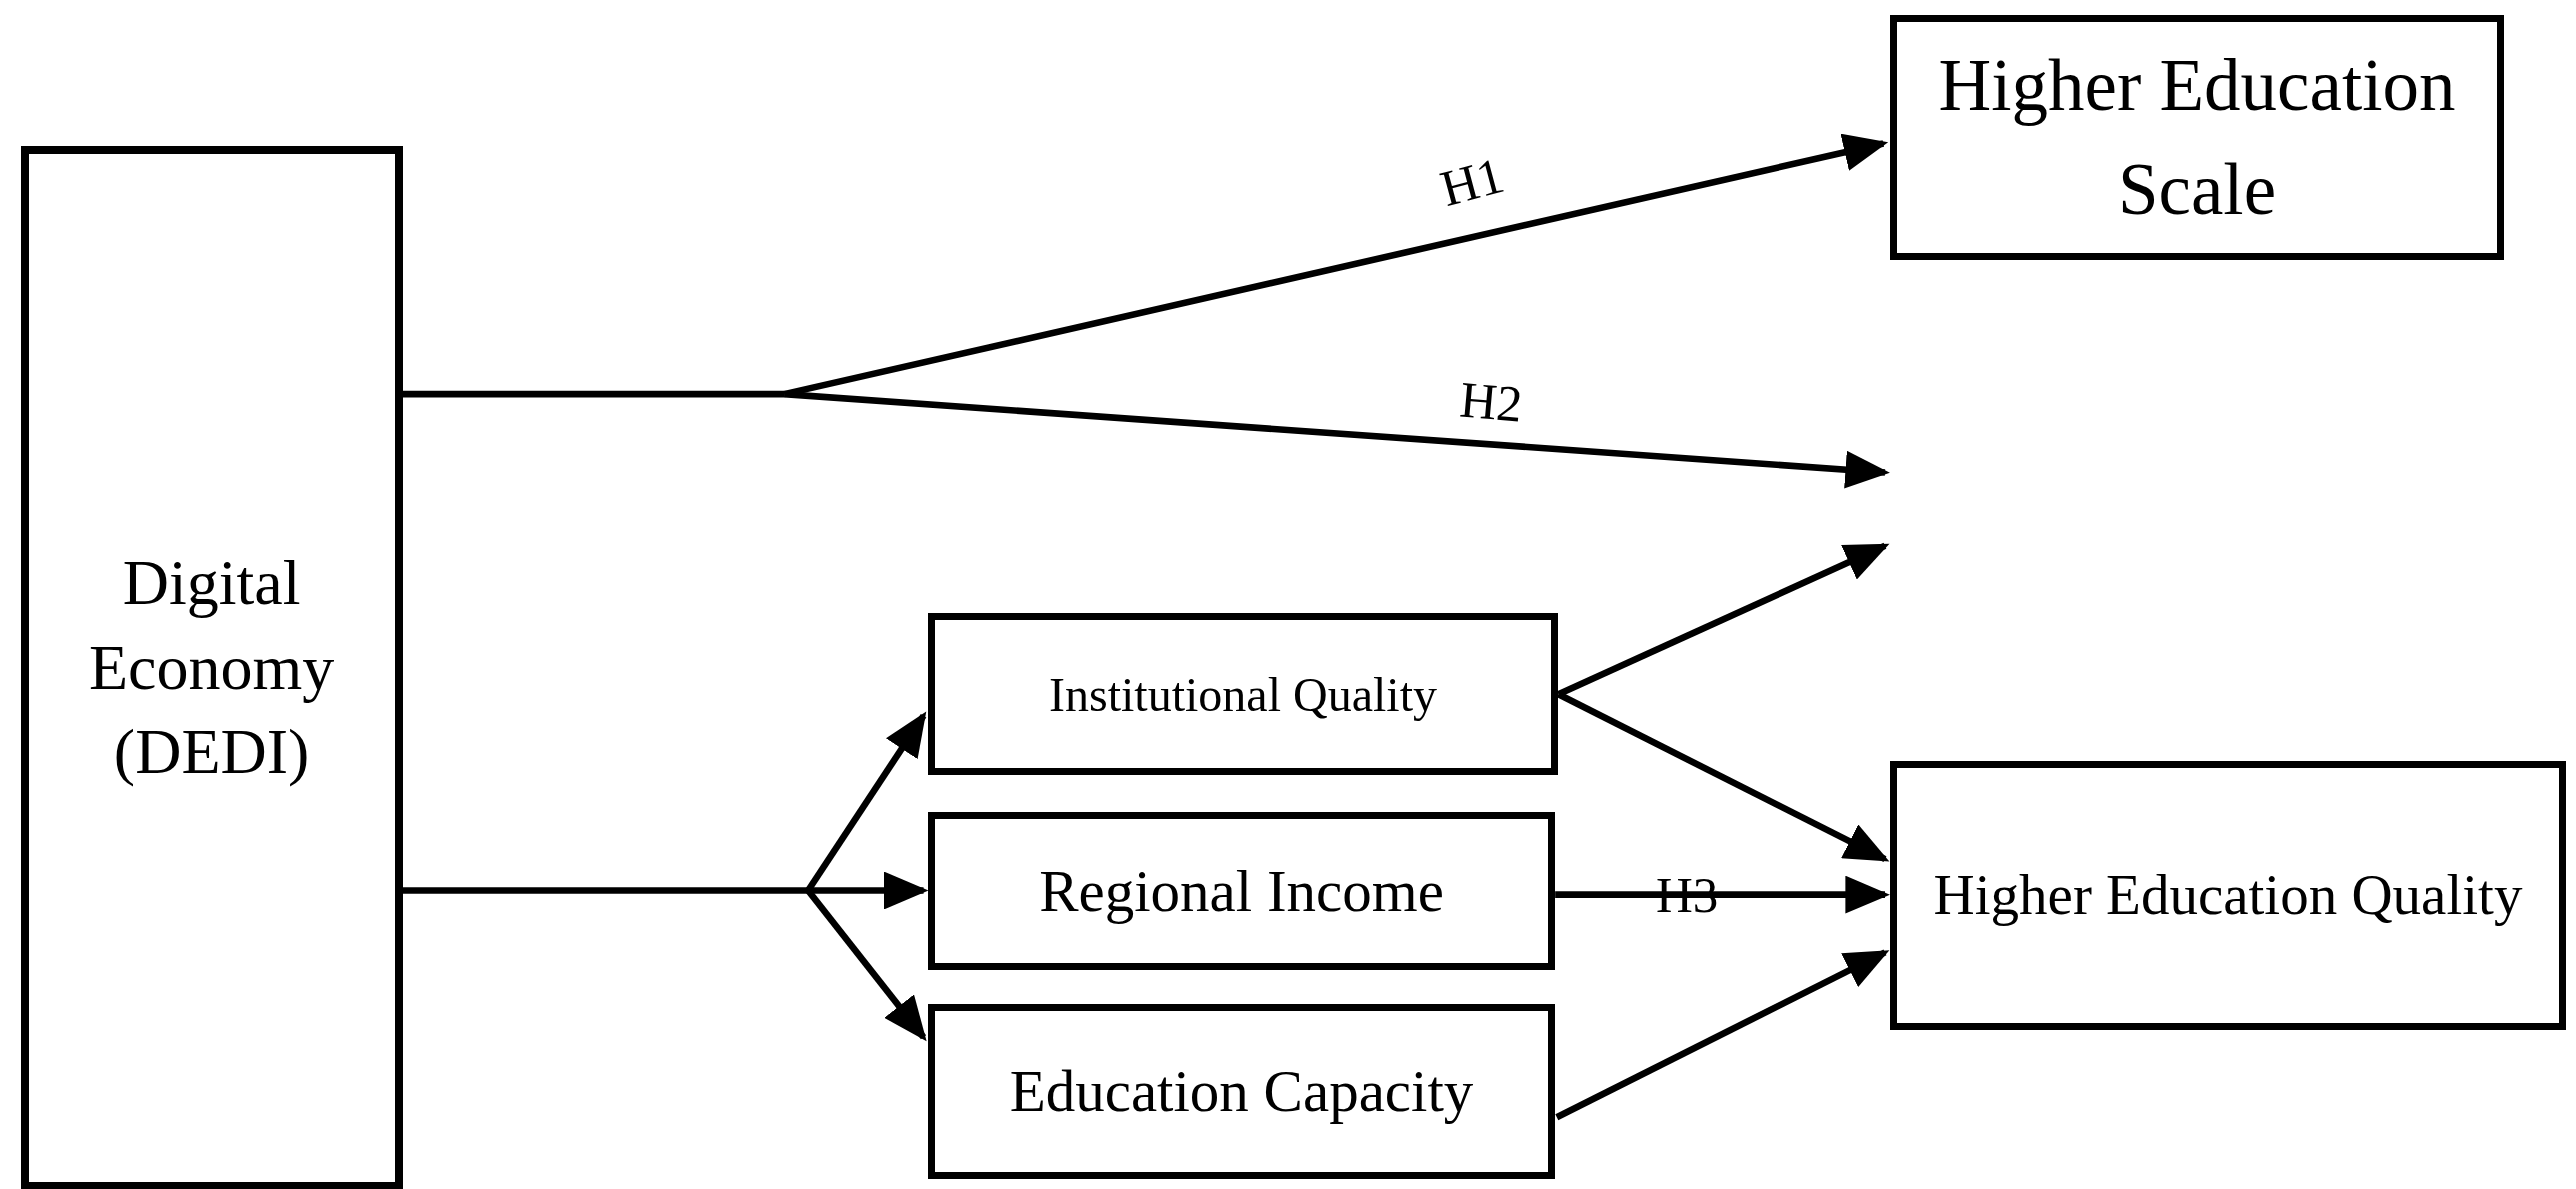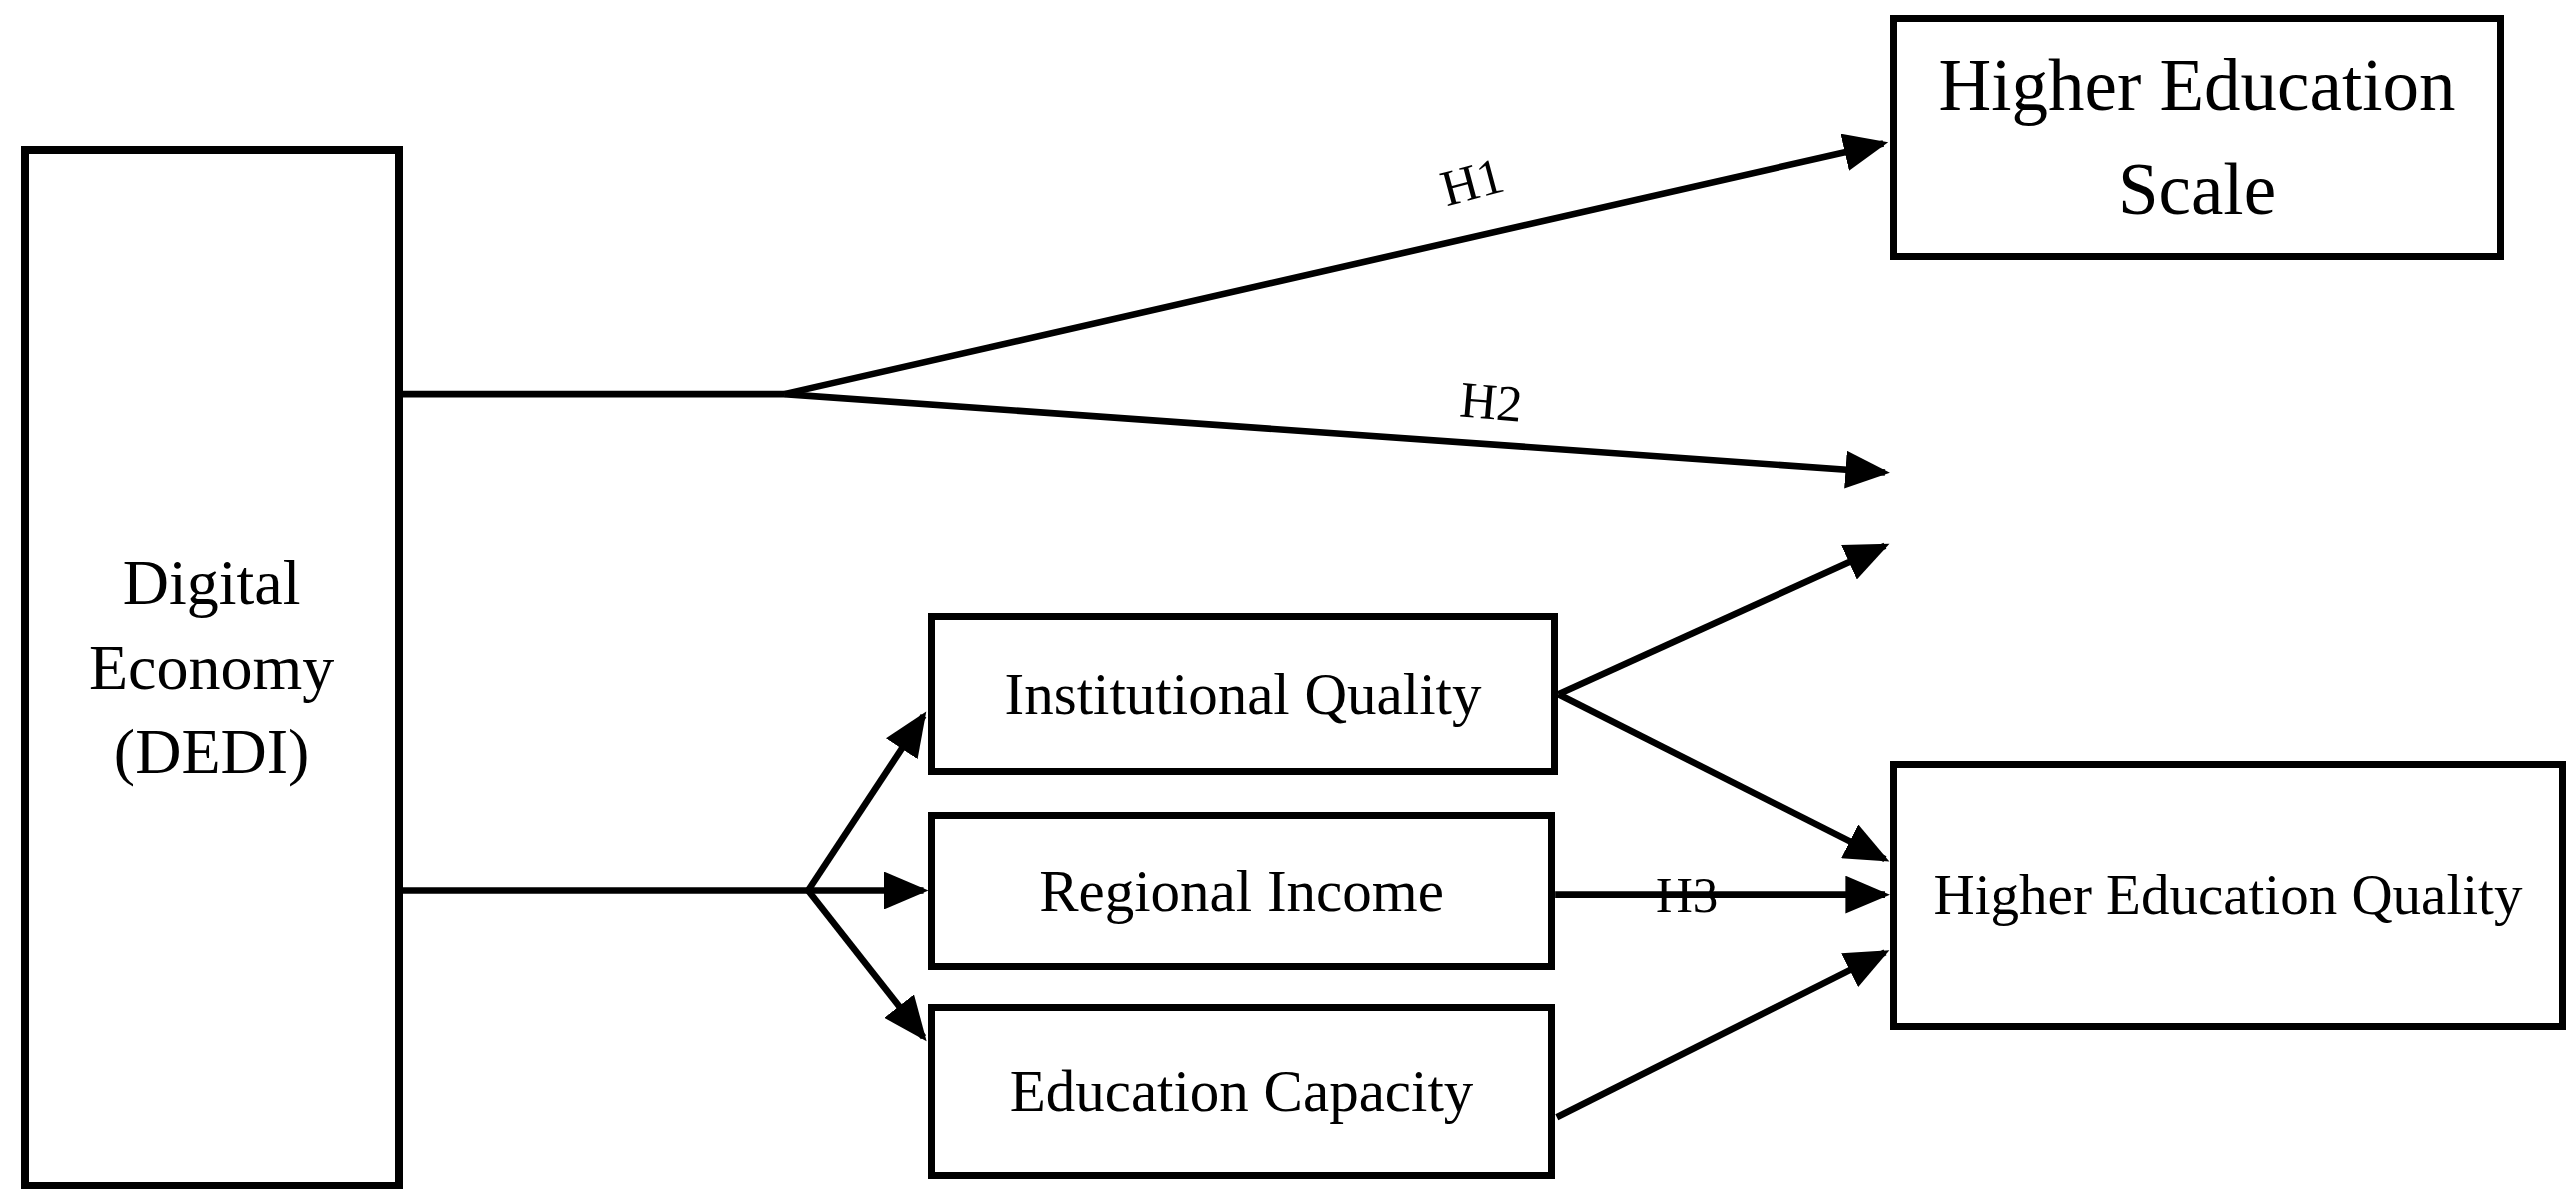--- a/index.html
+++ b/index.html
@@ -67,21 +67,21 @@
   #node-he-quality {
     left: 1890px; top: 761px;
     width: 676px; height: 269px;
     font-size: 57px;
     line-height: 1.42;
   }
   
   #node-institutional-quality {
     left: 928px; top: 613px;
     width: 630px; height: 162px;
-    font-size: 59px;
+    font-size: 48px;
   }
   #node-regional-income {
     left: 928px; top: 812px;
     width: 627px; height: 158px;
     font-size: 59px;
     text-align: center;
   }
   #node-innovation-capacity {
     left: 928px; top: 1004px;
     width: 627px; height: 175px;

